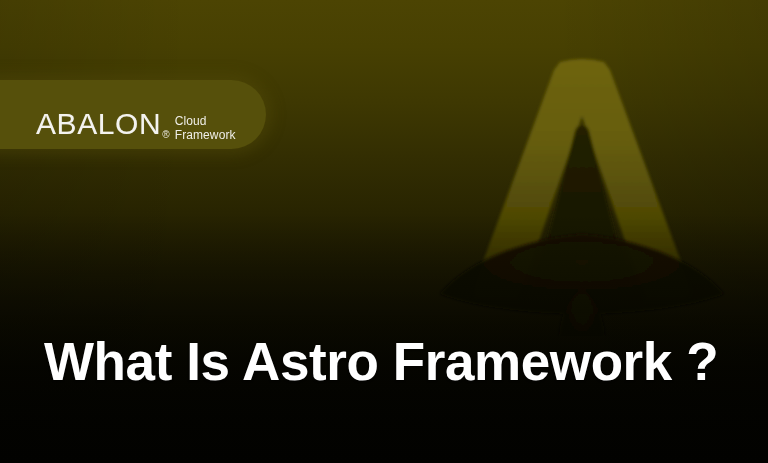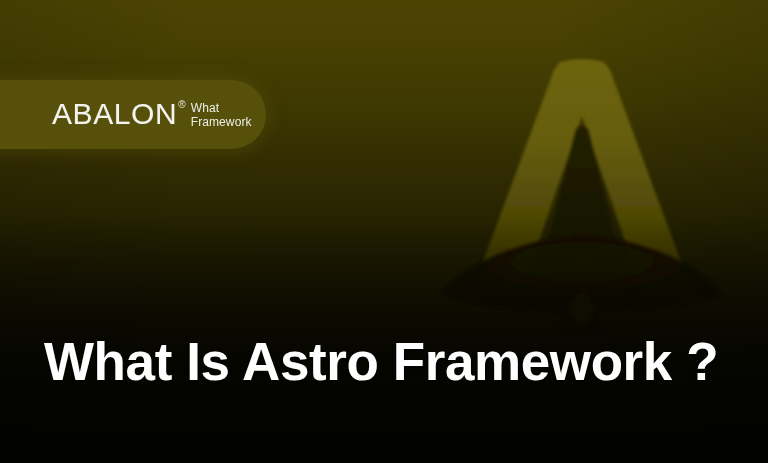--- a/index.html
+++ b/index.html
@@ -79,26 +79,25 @@
     top: 80px;
     width: 280px;
     height: 69px;
     background: #56500b;
     border-radius: 0 36px 36px 0;
     filter: blur(0.4px);
     box-shadow: 0 0 14px 6px rgba(86,80,11,0.38);
   }
   .logo-inner {
     position: absolute;
-    left: 52px;
+    left: 36px;
     top: 88px;
     display: flex;
-    align-items: flex-start;
+    align-items: flex-end;
     height: 54px;
-    margin-top: 8px;
   }
   .logo-word {
     color: #f4f3ef;
     font-size: 30px;
     font-weight: 400;
     letter-spacing: 0.6px;
     line-height: 36px;
     white-space: nowrap;
     text-shadow: 0 0 1px rgba(255,255,255,0.25);
   }
@@ -201,20 +200,20 @@
     </svg>
   </div>
 
   <div class="vignette-bottom"></div>
 
   <div class="logo-badge"></div>
   <div class="logo-inner">
     <span class="logo-word">ABALON</span>
     <span class="logo-reg">®</span>
     <span class="logo-sub">
-      <span>What</span><br>
+      <span>Cloud</span><br>
       <span>Framework</span>
     </span>
   </div>
 
   <h1 class="headline">What Is Astro Framework ?</h1>
 
 </div>
 
 </body></html>

